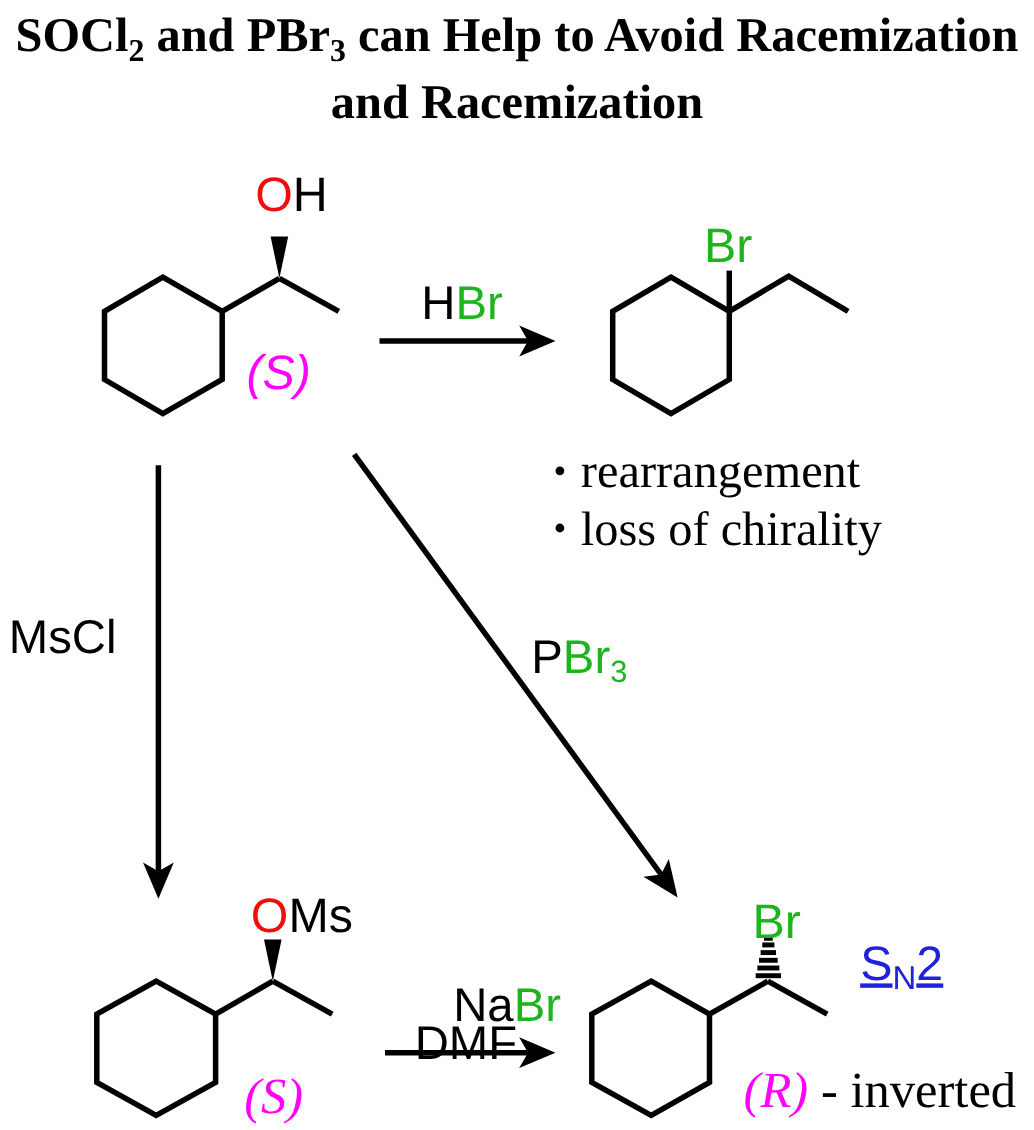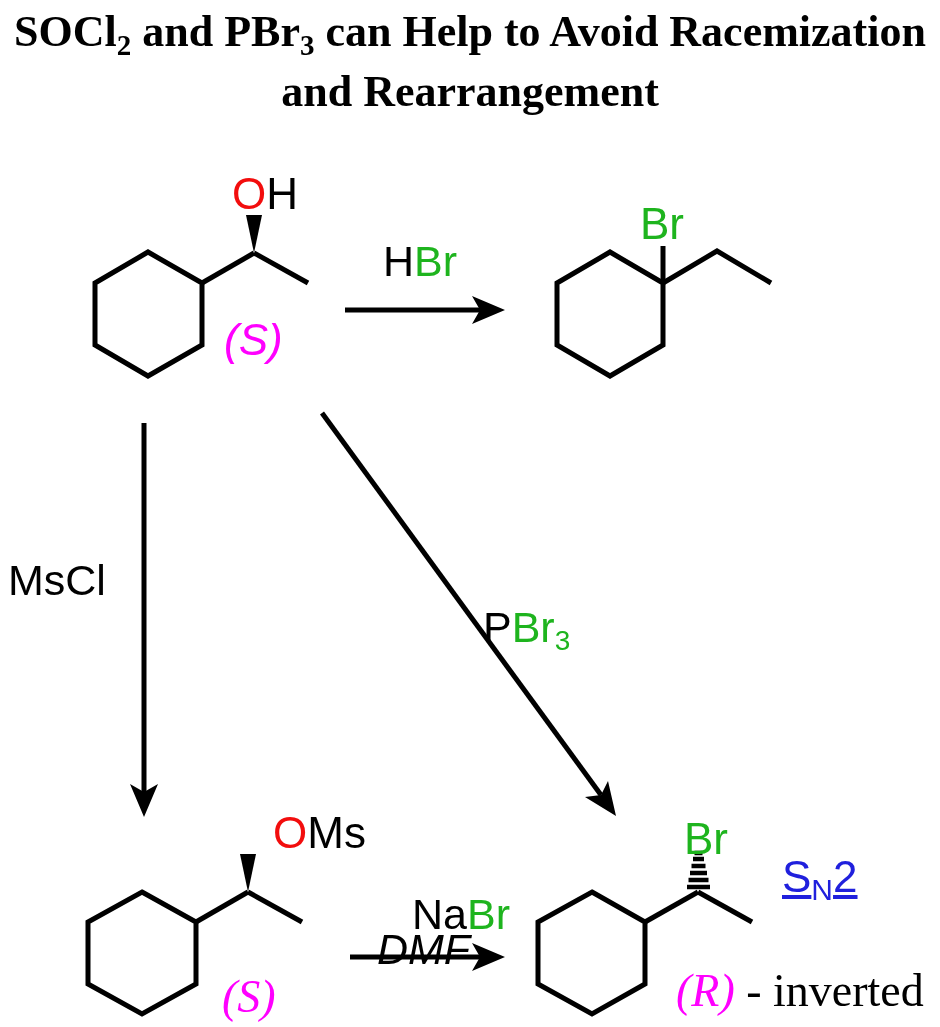--- a/index.html
+++ b/index.html
@@ -89,21 +89,21 @@
     margin-right:15px;flex:0 0 auto;
   }
 </style>
 </head>
 <body>
 
 <div id="canvas">
 
   <div class="title">
     <div><span>SOCl</span><span class="sub">2</span><span> and PBr</span><span class="sub">3</span><span> can Help to Avoid Racemization</span></div>
-    <div>and Rearrangement</div>
+    <div>and Racemization</div>
   </div>
 
   <svg id="structures" width="940" height="1027" viewBox="0 0 940 1027">
 
     <g>
       <polygon class="bond" points="148,252 202,283 202,345 148,376 95,345 95,283"></polygon>
       <line class="bond" x1="202" y1="283" x2="254" y2="253"></line>
       <polygon class="wedge" points="254,253 246,215 262,215"></polygon>
       <line class="bond" x1="254" y1="253" x2="308" y2="283"></line>
     </g>
@@ -149,42 +149,52 @@
       <line class="arrow-line" x1="322" y1="413" x2="601" y2="795"></line>
       <polygon class="arrow-head" points="616,816 585,797 601,795 608,781"></polygon>
     </g>
 
     <g>
       <line class="arrow-line" x1="350" y1="957" x2="480" y2="957"></line>
       <polygon class="arrow-head" points="505,957 472,943 480,957 472,971"></polygon>
     </g>
   </svg>
 
-  <div class="lbl" style="left:232px;top:172px;"><span class="c-red">O</span><span>H</span></div>
+  <div class="lbl" style="left:232px;top:156px;"><span class="c-red">O</span><span>H</span></div>
 
   <div class="lbl stereo-sans" style="left:224px;top:318px;">(S)</div>
 
-  <div class="lbl reagent" style="left:383px;top:240px;"><span>H</span><span class="c-green">Br</span></div>
+  <div class="lbl reagent" style="left:383px;top:255px;"><span>H</span><span class="c-green">Br</span></div>
 
   <div class="lbl c-green" style="left:640px;top:202px;">Br</div>
 
+  <div class="notes">
+    <div class="note-line">
+        <span class="dot"></span>
+        <span>rearrangement</span>
+      </div>
+    <div class="note-line">
+        <span class="dot"></span>
+        <span>loss of chirality</span>
+      </div>
+  </div>
 
   <div class="mscl-box">
     <div>MsCl</div>
   </div>
 
-  <div class="lbl reagent" style="left:483px;top:577px;margin-top:29px;"><span>P</span><span class="c-green">Br</span><span class="c-green subchar">3</span></div>
-
-  <div class="lbl" style="left:228px;top:811px;margin-left:45px;"><span class="c-red">O</span><span>Ms</span></div>
+  <div class="lbl reagent" style="left:483px;top:577px;"><span>P</span><span class="c-green">Br</span><span class="c-green subchar">3</span></div>
+
+  <div class="lbl" style="left:228px;top:811px;"><span class="c-red">O</span><span>Ms</span></div>
 
   <div class="lbl stereo-serif" style="left:222px;top:974px;">(S)</div>
 
   <div class="lbl reagent" style="left:376px;top:893px;margin-left:36px;"><span>Na</span><span class="c-green">Br</span></div>
 
-  <div class="lbl reagent" style="left:377px;top:928px;font-style:italic;">DMF</div>
+  <div class="lbl reagent" style="left:377px;top:928px;">DMF</div>
 
   <div class="lbl c-green" style="left:684px;top:817px;">Br</div>
 
   <div class="lbl c-blue" style="left:782px;top:855px;"><span>S</span><span class="subchar" style="font-size:30px;">N</span><span>2</span></div>
 
   <div class="lbl" style="left:676px;top:968px;"><span class="stereo-serif" style="position:static;">(R)</span><span class="serif-note"> - inverted</span></div>
 
 </div>
 
 </body></html>

